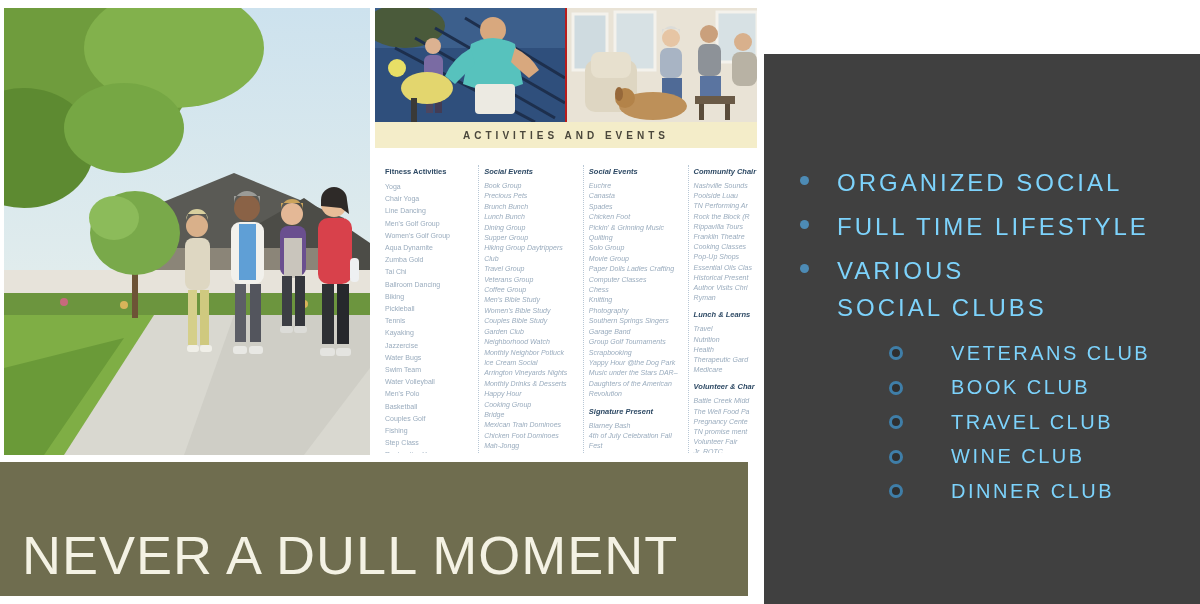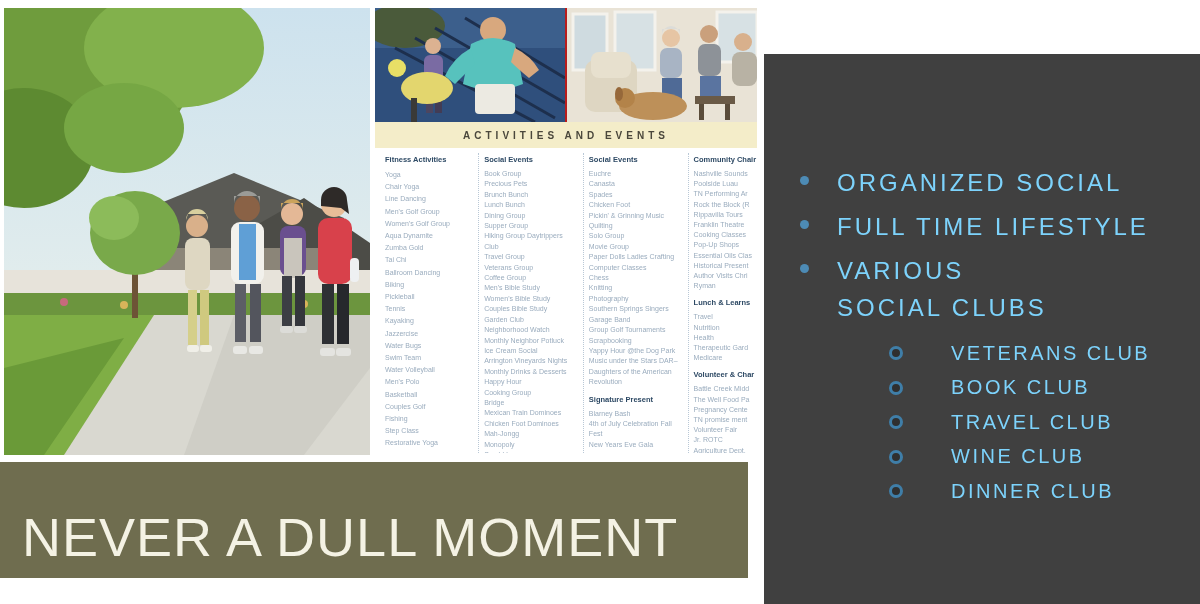--- a/index.html
+++ b/index.html
@@ -22,38 +22,38 @@
   .flyer-photos .ph{flex:1;overflow:hidden;}
   .flyer-band{
     height:26px;background:#f4edc9;display:flex;align-items:center;justify-content:center;
   }
   .flyer-band span{
     font-size:10px;font-weight:bold;letter-spacing:4px;color:#4a473c;
   }
   .flyer-lists{
     flex:1;display:flex;padding:5px 0 2px 5px;overflow:hidden;background:#fff;
   }
-  .fcol{padding:0 4px 0 5px;overflow:hidden;}
-  .fcol + .fcol{border-left:1px dotted #b9c8d6;}
+  .fcol{padding:0 4px 0 5px;overflow:hidden;margin-top:12px;}
+  .fcol + .fcol{border-left:1px dotted #b9c8d6;font-style:italic;}
   .fcol-1{width:96px;}
   .fcol-2{width:102px;}
   .fcol-3{width:102px;}
   .fcol-4{width:64px;}
   .col-header{
     font-size:7.5px;font-weight:bold;color:#2d4964;margin:2px 0 5px 0;white-space:nowrap;
   }
   .col-header:not(:first-child){margin-top:7px;}
   .col-item{
     font-size:7px;color:#9aacbe;line-height:10.4px;white-space:normal;
   }
   .fcol-1 .col-item{line-height:12.2px;}
   .fcol-4 .col-item{white-space:nowrap;line-height:10.2px;}
   
   .banner{
-    position:absolute;left:0;top:462px;width:748px;height:116px;background:#6f6d4f;
+    position:absolute;left:0;top:462px;width:748px;height:134px;background:#6f6d4f;
   }
   .banner .title{
     position:absolute;left:22px;bottom:10px;
     font-size:54px;color:#f4f2e4;letter-spacing:1px;font-weight:400;white-space:nowrap;
   }
   
   .panel{
     position:absolute;left:764px;top:8px;width:436px;height:596px;background:#404040;
     color:#7dd3fc;
     margin-top:46px;

